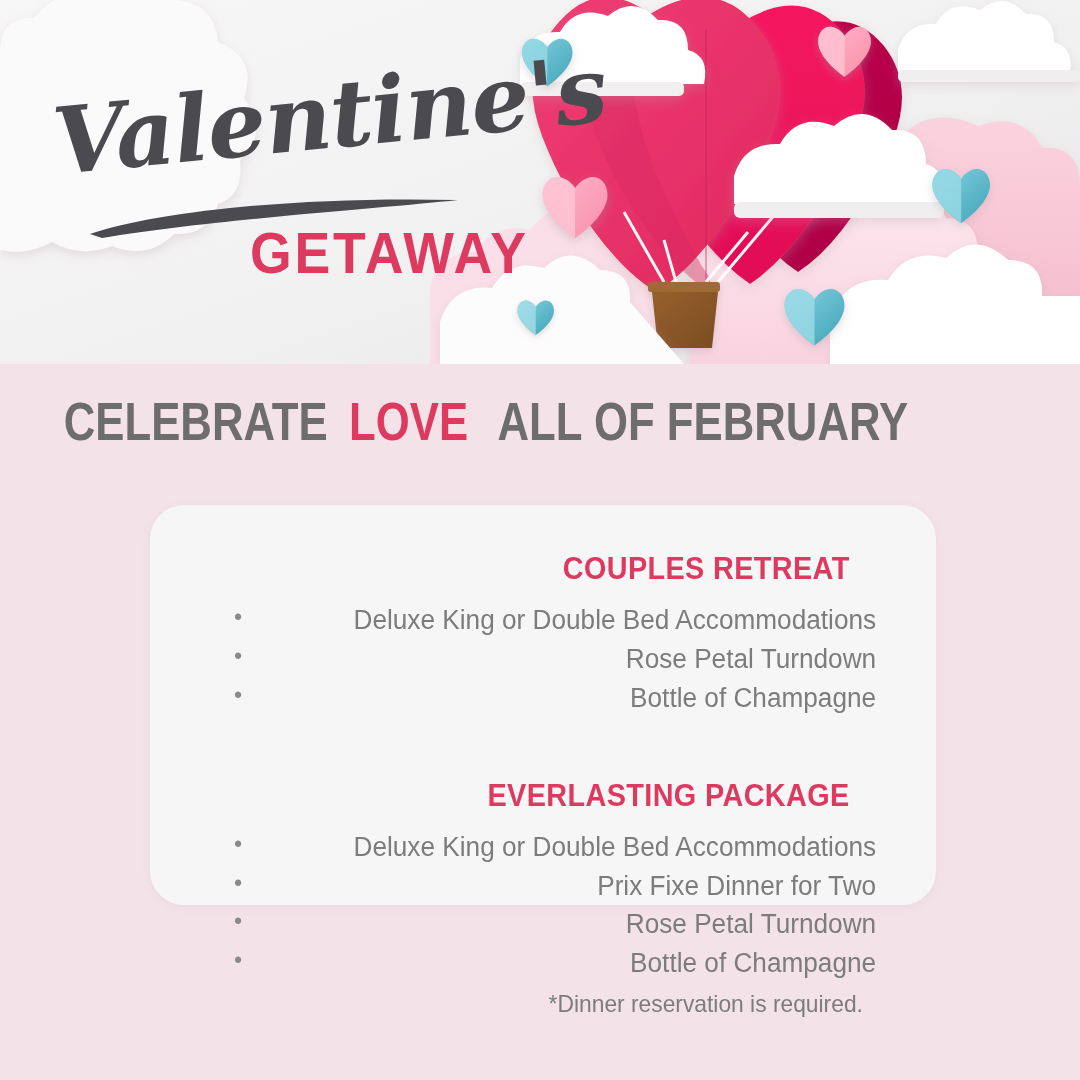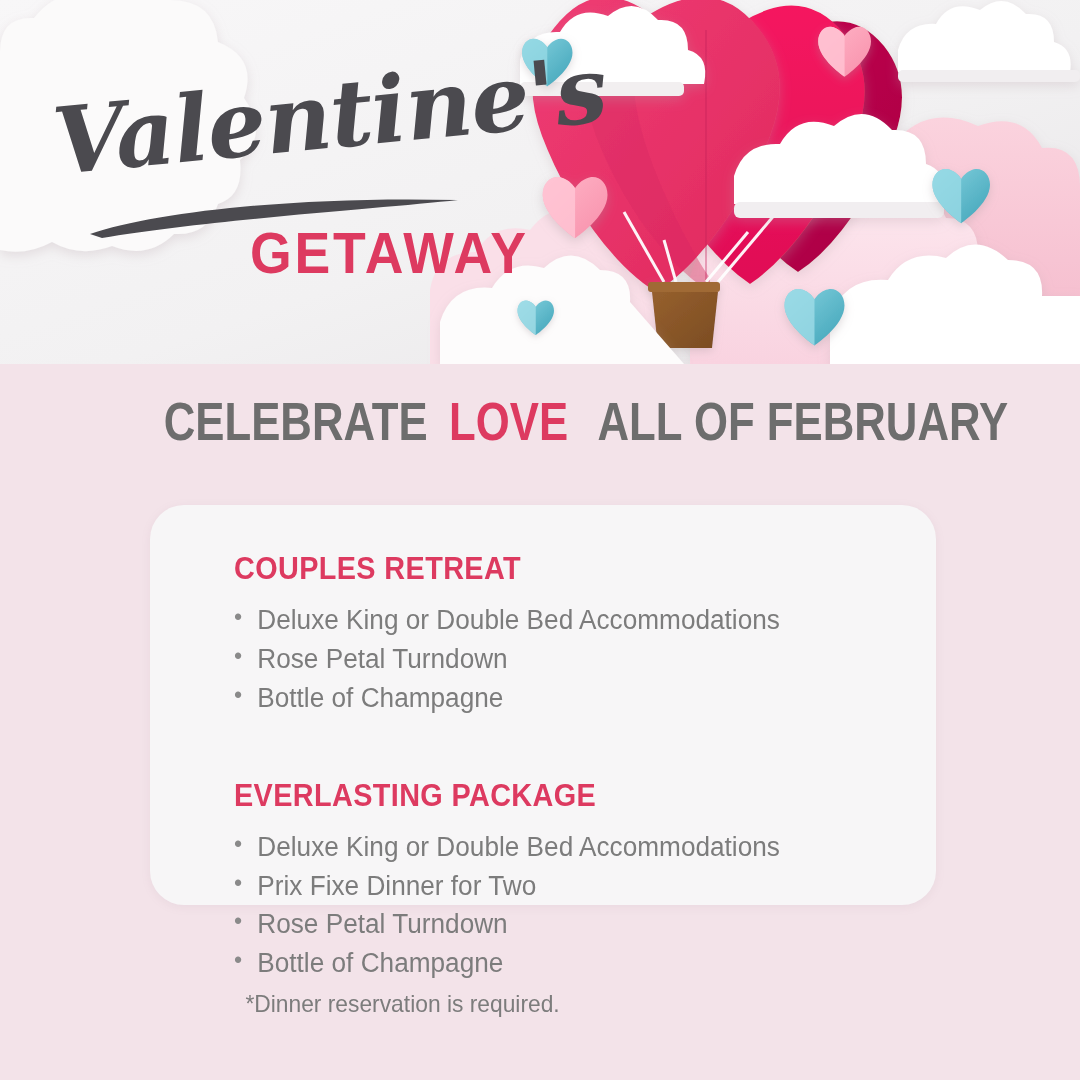--- a/index.html
+++ b/index.html
@@ -37,38 +37,39 @@
     letter-spacing:3px;
     color:#dd3a60;
     transform:scaleX(.94);
     transform-origin:left center;
     white-space:nowrap;
   }
 
   
   .headline{
     position:absolute;left:0;top:390px;width:1080px;
-    text-align:right;
+    text-align:left;
     font-family:"Liberation Sans",sans-serif;
     font-weight:700;
     font-size:54px;
     letter-spacing:0px;
     color:#6d6d6d;
     white-space:nowrap;
   }
   .headline span{display:inline-block;transform:scaleX(.9);transform-origin:center;}
   .headline .love{color:#dd3a60;}
 
   
   .card{
     position:absolute;left:150px;top:505px;
     width:786px;height:400px;
     background:#f7f6f7;
     border-radius:34px;
     box-shadow:0 2px 10px rgba(160,130,145,.10);
+    text-align:right;
   }
   .card-inner{position:absolute;left:84px;top:46px;right:40px;}
 
   .pkg-title{
     font-family:"Liberation Sans",sans-serif;
     font-weight:700;
     font-size:31px;
     color:#dd3a60;
     letter-spacing:.4px;
     transform:scaleX(.93);

